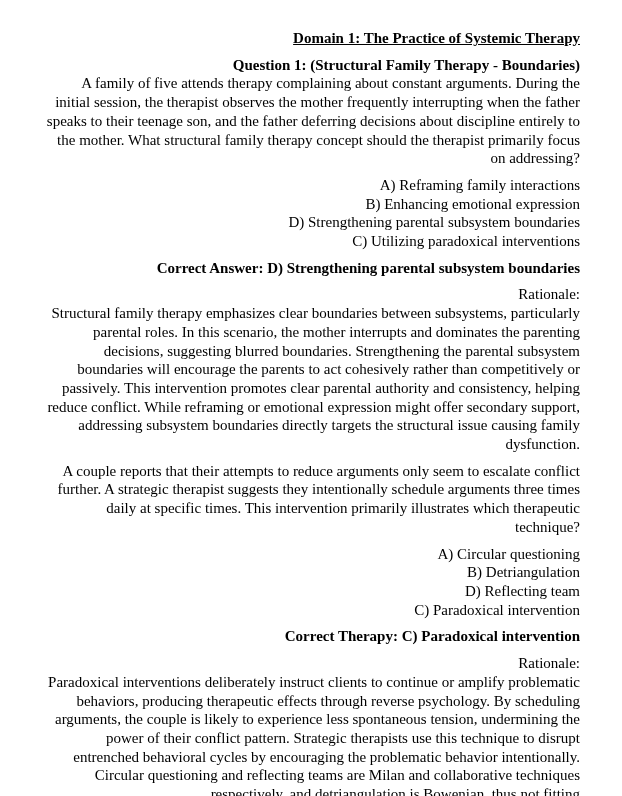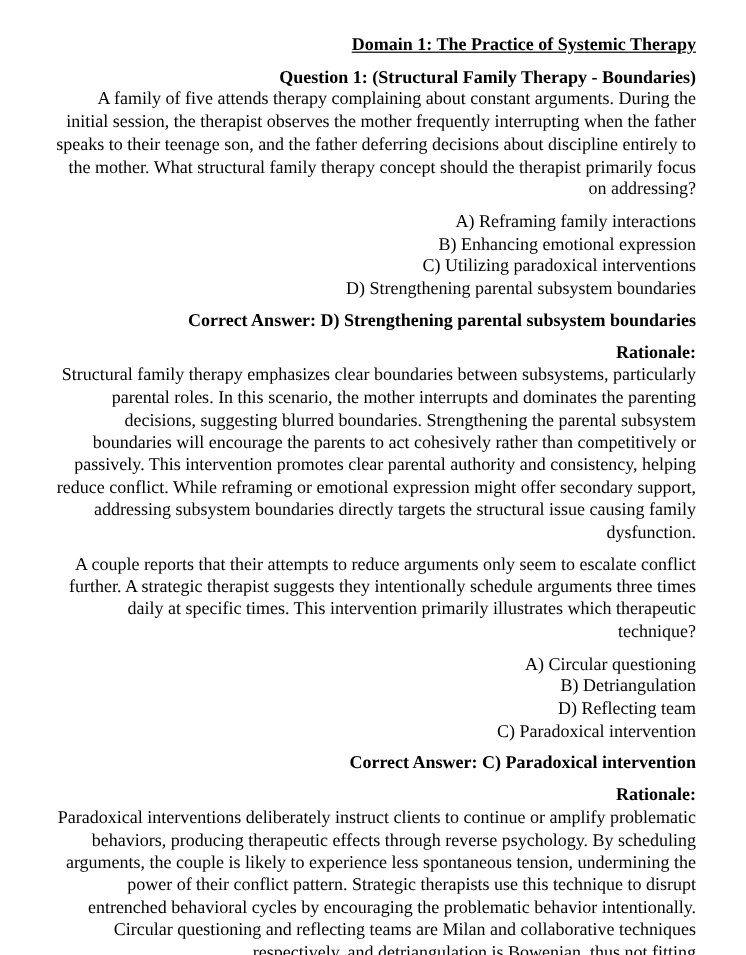--- a/index.html
+++ b/index.html
@@ -32,21 +32,21 @@
   }
   .q-heading {
     font-weight: bold;
     margin-left: 44px;
   }
   .correct-answer {
     font-weight: bold;
     margin-left: 24px;
   }
   .rationale-label {
-    font-weight: bold;
+    font-weight: normal;
     margin-left: 16px;
   }
   .q-stem, .rationale-text, .option-line {
     font-weight: normal;
   }
 </style>
 </head>
 <body>
 
 <div class="page">
@@ -54,42 +54,42 @@
   <div class="block doc-heading">Domain 1: The Practice of Systemic Therapy</div>
 
   <div class="block">
     <div class="q-heading">Question 1: (Structural Family Therapy - Boundaries)</div>
     <div class="q-stem">A family of five attends therapy complaining about constant arguments. During the initial session, the therapist observes the mother frequently interrupting when the father speaks to their teenage son, and the father deferring decisions about discipline entirely to the mother. What structural family therapy concept should the therapist primarily focus on addressing?</div>
   </div>
 
   <div class="block">
     <div class="option-line">A) Reframing family interactions</div>
     <div class="option-line">B) Enhancing emotional expression</div>
+    <div class="option-line">D) Strengthening parental subsystem boundaries</div>
     <div class="option-line">C) Utilizing paradoxical interventions</div>
-    <div class="option-line">D) Strengthening parental subsystem boundaries</div>
   </div>
 
   <div class="block correct-answer">Correct Answer: D) Strengthening parental subsystem boundaries</div>
 
   <div class="block">
     <div class="rationale-label">Rationale:</div>
     <div class="rationale-text">Structural family therapy emphasizes clear boundaries between subsystems, particularly parental roles. In this scenario, the mother interrupts and dominates the parenting decisions, suggesting blurred boundaries. Strengthening the parental subsystem boundaries will encourage the parents to act cohesively rather than competitively or passively. This intervention promotes clear parental authority and consistency, helping reduce conflict. While reframing or emotional expression might offer secondary support, addressing subsystem boundaries directly targets the structural issue causing family dysfunction.</div>
   </div>
 
   <div class="block">
     <div class="q-stem">A couple reports that their attempts to reduce arguments only seem to escalate conflict further. A strategic therapist suggests they intentionally schedule arguments three times daily at specific times. This intervention primarily illustrates which therapeutic technique?</div>
   </div>
 
   <div class="block">
     <div class="option-line">A) Circular questioning</div>
     <div class="option-line">B) Detriangulation</div>
     <div class="option-line">D) Reflecting team</div>
     <div class="option-line">C) Paradoxical intervention</div>
   </div>
 
-  <div class="block correct-answer">Correct Answer: C) Paradoxical intervention</div>
+  <div class="block correct-answer">Correct Therapy: C) Paradoxical intervention</div>
 
   <div class="block">
     <div class="rationale-label">Rationale:</div>
     <div class="rationale-text">Paradoxical interventions deliberately instruct clients to continue or amplify problematic behaviors, producing therapeutic effects through reverse psychology. By scheduling arguments, the couple is likely to experience less spontaneous tension, undermining the power of their conflict pattern. Strategic therapists use this technique to disrupt entrenched behavioral cycles by encouraging the problematic behavior intentionally. Circular questioning and reflecting teams are Milan and collaborative techniques respectively, and detriangulation is Bowenian, thus not fitting</div>
   </div>
 
 </div>
 
 </body></html>

